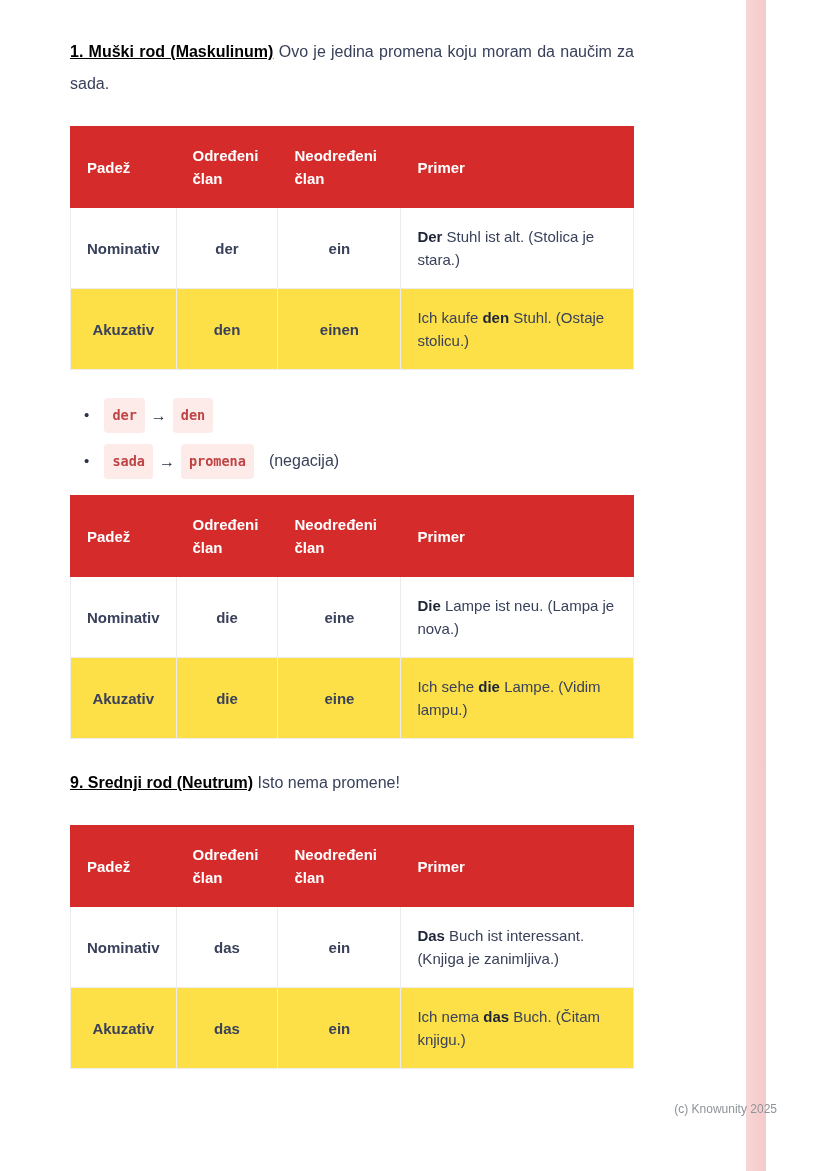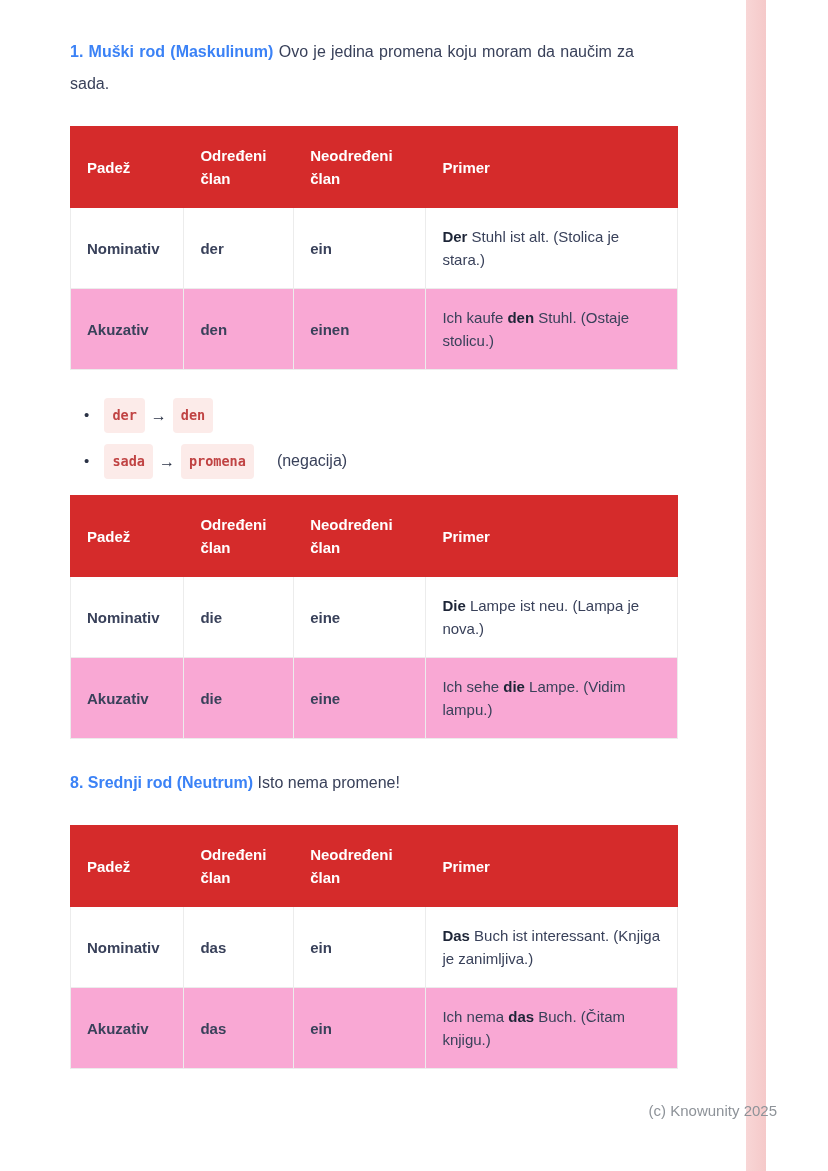--- a/index.html
+++ b/index.html
@@ -35,25 +35,25 @@
     width:564px;
     z-index:2;
   }
   .intro{
     margin:0 0 26px 0;
     font-size:16px;
     line-height:32px;
     text-align:justify;
     color:#39415a;
   }
-  .intro b{ color:#3b82f6; font-weight:700; }
+  .intro b{ color:#000000; font-weight:700;text-decoration:underline; }
   .intro i{ font-style:italic; }
 
   table.grammar-table{
-    width:608px;
+    width:564px;
     border-collapse:collapse;
     margin:0 0 28px 0;
     font-size:15px;
     border:1px solid #e6e6e6;
   }
   table.grammar-table th{
     background:var(--accent);
     color:#ffffff;
     font-weight:700;
     text-align:left;
@@ -62,22 +62,22 @@
     vertical-align:middle;
     border:1px solid var(--accent);
   }
   table.grammar-table td{
     padding:17px 16px;
     line-height:23px;
     vertical-align:middle;
     border:1px solid #ececec;
     color:#39415a;
   }
-  table.grammar-table tbody tr:nth-child(2){ background:#f9a8d4;border-radius:15px; }
-  td.b{ font-weight:700; color:#1d2537; }
+  table.grammar-table tbody tr:nth-child(2){ background:#fde047;border-radius:15px; }
+  td.b{ font-weight:700; color:#1d2537;text-align:center; }
   td.primer b{ font-weight:700; color:#1d2537; }
 
   ul.chip-list{
     list-style:none;
     margin:2px 0 16px 0;
     padding:0 0 0 14px;
   }
   ul.chip-list li{
     margin:0 0 11px 0;
     line-height:31px;
@@ -102,25 +102,25 @@
     border-radius:4px;
     vertical-align:middle;
   }
   .arrow{
     display:inline-block;
     margin:0 6px;
     color:#2a3245;
     font-size:16px;
     vertical-align:middle;
   }
-  .note{ margin-left:23px; }
+  .note{ margin-left:15px; }
   .footer{
     position:absolute;
     right:51px; top:1102px;
-    font-size:15px;
+    font-size:12px;
     color:#8e9399;
     z-index:3;
   }
 </style>
 </head>
 <body>
 
 <div class="page">
 
   <div class="stripe"></div>
@@ -194,21 +194,21 @@
         </tr>
         <tr>
           <td class="b">Akuzativ</td>
           <td class="b">die</td>
           <td class="b">eine</td>
           <td class="primer"><span>Ich sehe </span><b>die</b><span> Lampe. (Vidim lampu.)</span></td>
         </tr>
       </tbody>
     </table>
 
-    <p class="intro"><b>8. Srednji rod (Neutrum)</b><span> Isto nema promene!</span></p>
+    <p class="intro"><b>9. Srednji rod (Neutrum)</b><span> Isto nema promene!</span></p>
 
     <table class="grammar-table">
       <colgroup>
         <col style="width:105px">
           <col style="width:102px">
           <col style="width:123px">
           <col style="width:234px">
       </colgroup>
       <thead>
         <tr>

